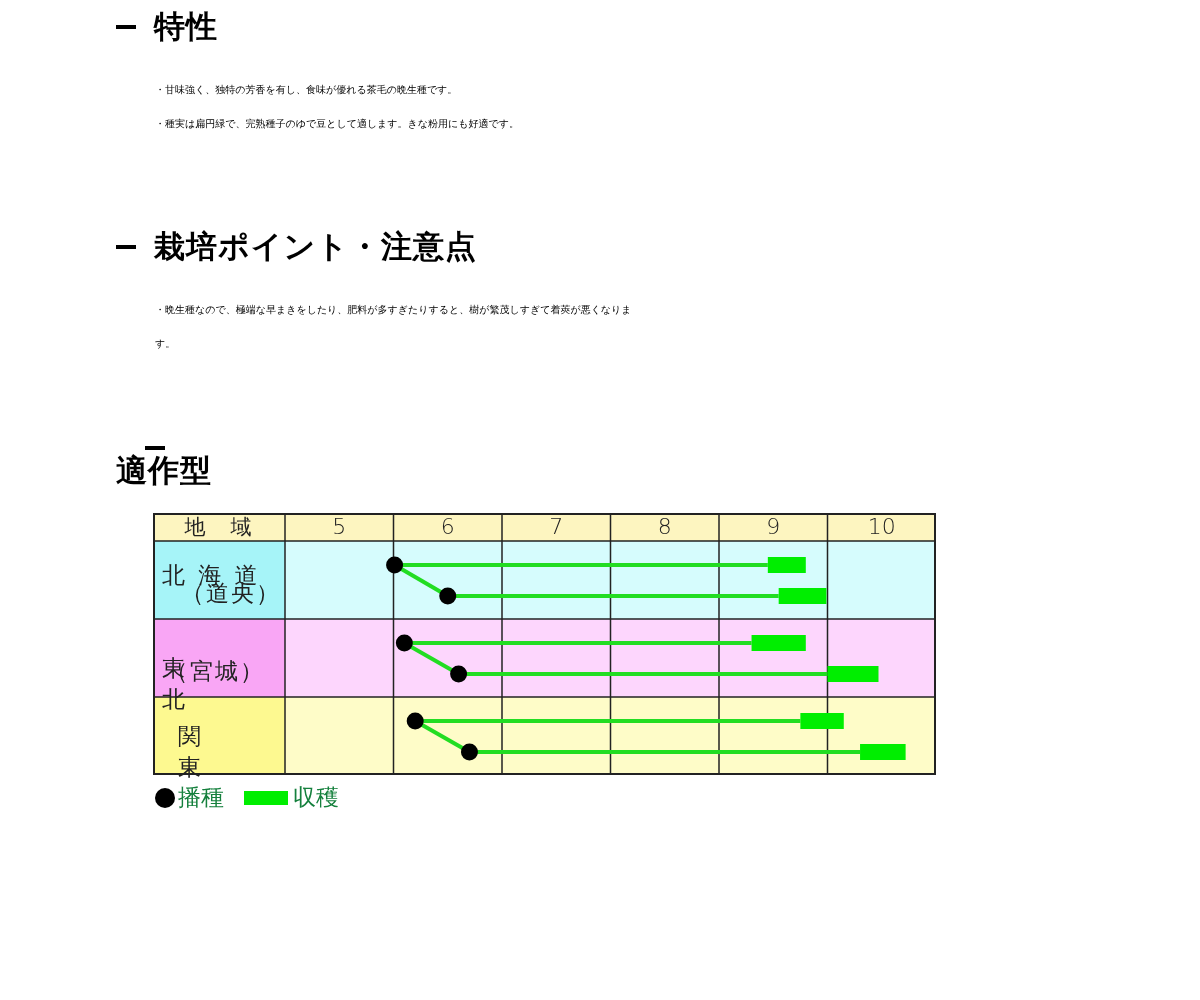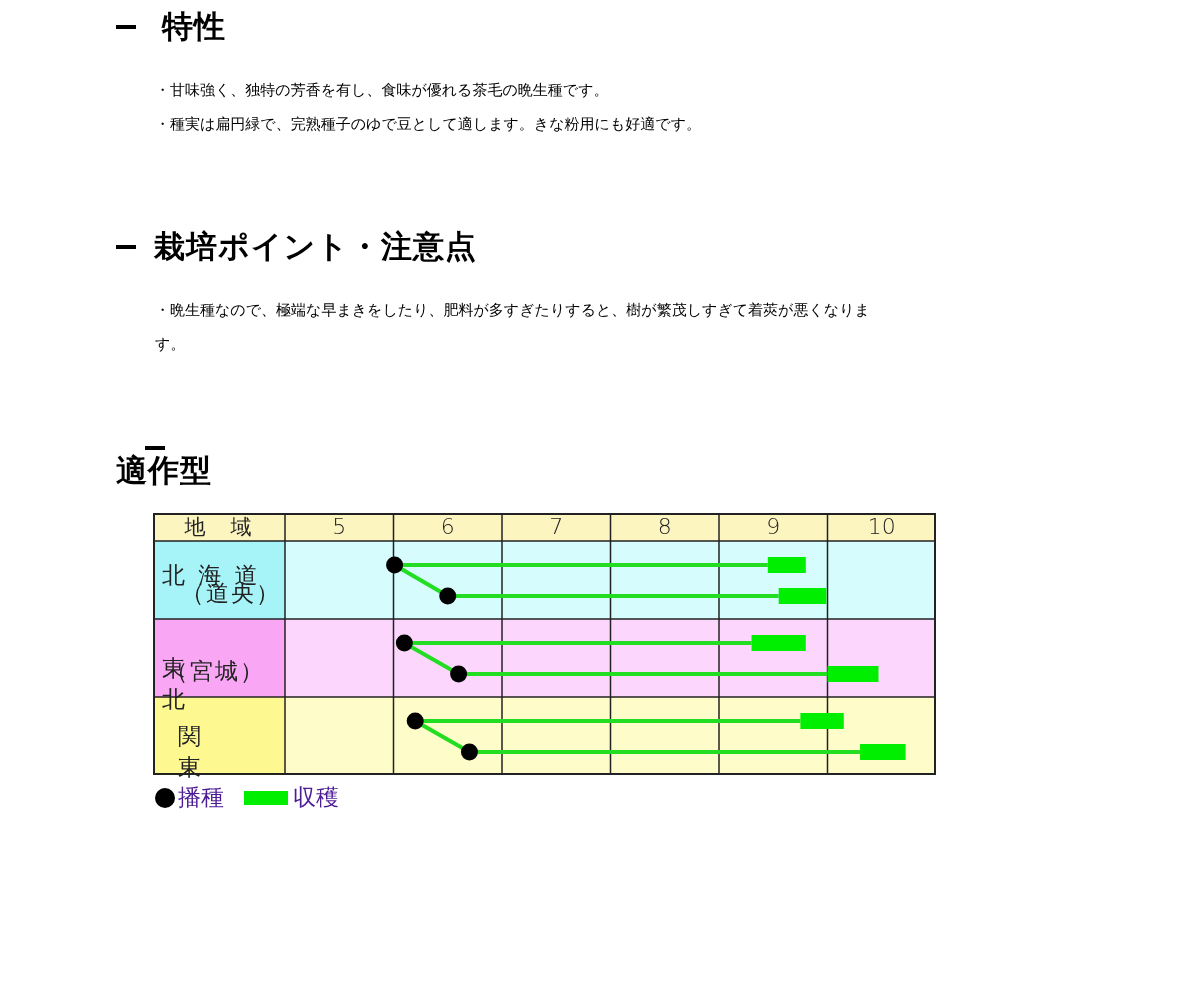--- a/index.html
+++ b/index.html
@@ -1,32 +1,32 @@
 <!DOCTYPE html>
 <html><head>
 <meta charset="utf-8">
 <style>
   html, body { margin:0; padding:0; background:#ffffff; }
   body { width:1200px; height:1000px; position:relative; overflow:hidden; font-family:"DejaVu Sans", sans-serif; color:#000; }
   .section-heading { position:absolute; left:116px; display:flex; align-items:center; font-family:"DejaVu Serif", serif; font-weight:bold; font-size:31px; letter-spacing:1px; }
   .section-heading .dash { display:inline-block; width:20px; height:4px; background:#000; margin-right:18px; }
-  .para { position:absolute; left:155px; font-size:15px; line-height:34px; font-family:"DejaVu Sans", sans-serif; }
+  .para { position:absolute; left:155px; font-size:10px; line-height:34px; font-family:"DejaVu Sans", sans-serif; }
   .para .line { display:block; white-space:nowrap; }
   #chart { position:absolute; left:153px; top:513px; width:783px; height:262px;border-radius:13px; }
   #chart svg { position:absolute; left:0; top:0; }
   .cell-label { position:absolute; font-size:23px; letter-spacing:2px; color:#222; font-family:"DejaVu Sans", sans-serif; }
   .month-label { position:absolute; top:0; height:28px; line-height:28px; text-align:center; font-size:22px; color:#222; font-family:"DejaVu Sans", sans-serif; font-weight:300; }
-  .legend { position:absolute; left:155px; top:782px; display:flex; align-items:center; font-size:23px; color:#4c1d95; }
+  .legend { position:absolute; left:155px; top:782px; display:flex; align-items:center; font-size:23px; color:#15803d; }
   .legend .dot { display:inline-block; width:20px; height:20px; border-radius:50%; background:#000; margin-right:3px; }
   .legend .bar { display:inline-block; width:44px; height:14px; background:#00ee00; margin-left:20px; margin-right:5px; }
 </style>
 </head>
 <body>
 
-<div class="section-heading" style="top:6px;gap:8px;">
+<div class="section-heading" style="top:6px;">
   <span class="dash"></span>
   <span>特性</span>
 </div>
 <div class="para" style="top:73px;">
   <span class="line">・甘味強く、独特の芳香を有し、食味が優れる茶毛の晩生種です。</span>
   <span class="line">・種実は扁円緑で、完熟種子のゆで豆として適します。きな粉用にも好適です。</span>
 </div>
 
 <div class="section-heading" style="top:226px;">
   <span class="dash"></span>

